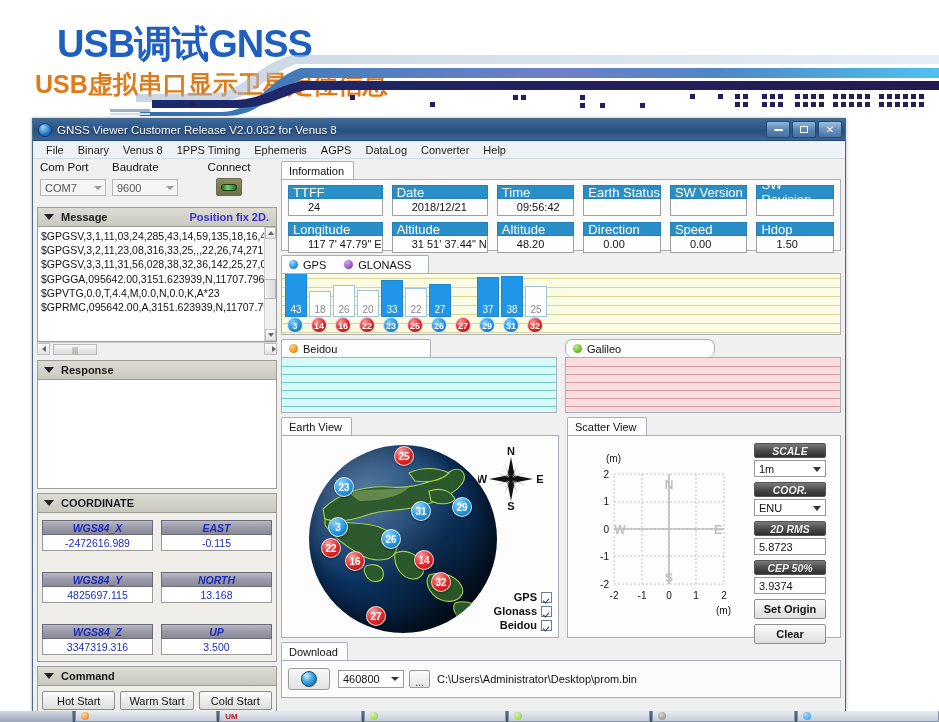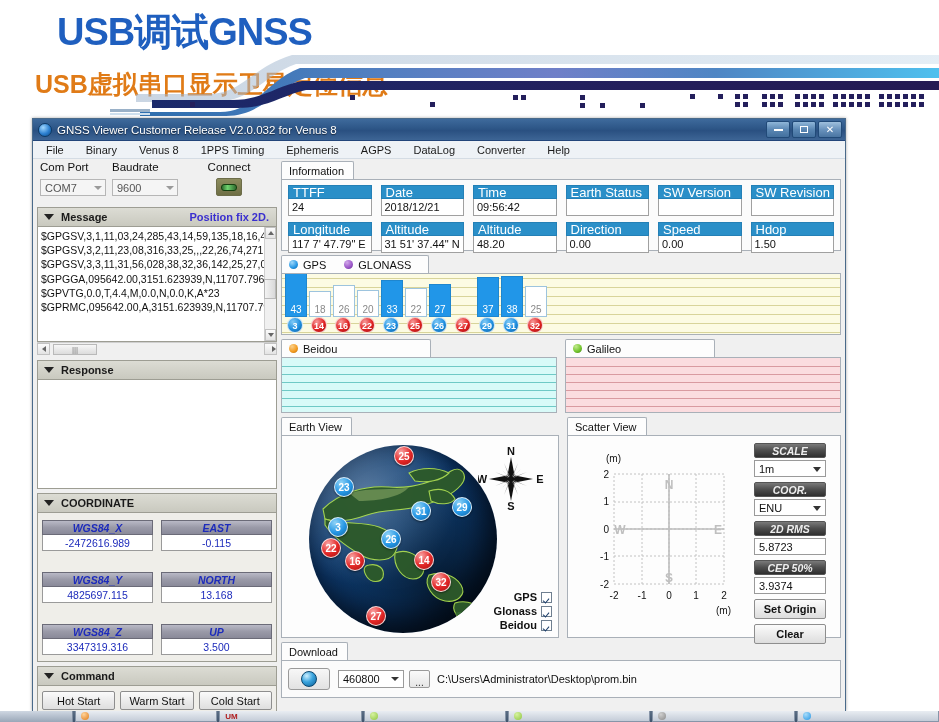--- a/index.html
+++ b/index.html
@@ -8,21 +8,21 @@
     width:939px; height:722px;
     font-family:"Liberation Sans", sans-serif;
     background:#ffffff;
     overflow:hidden;
     position:relative;
   }
 
   
   #slide-header { position:absolute; left:0; top:0; width:939px; height:118px; background:#fff; overflow:hidden; }
   #slide-title {
-    position:absolute; left:57px; top:7px;
+    position:absolute; left:57px; top:19px;
     font-size:38px; font-weight:bold; color:#1F5FBF;
     letter-spacing:-1px; white-space:nowrap;
   }
   #slide-subtitle {
     position:absolute; left:35px; top:68px;
     font-size:25px; font-weight:bold; color:#E07B17;
     white-space:nowrap; letter-spacing:0px;
   }
   #header-swoosh { position:absolute; left:0; top:50px; width:939px; height:66px; }
 
@@ -57,21 +57,21 @@
     border:1px solid #214a78; border-radius:2px;
     display:flex; align-items:center; justify-content:center;
     color:#fff; font-size:10px; line-height:1;
   }
   #win-buttons .wb.close { background:linear-gradient(to bottom,#9fc0dd 0%,#6a93bd 50%,#4a75a2 100%); }
   .wb-min { display:block; width:9px; height:2px; background:#fff; }
   .wb-max { display:block; width:8px; height:7px; border:1.5px solid #fff; }
 
   #menubar {
     height:18px; background:#eef2f6; border-bottom:1px solid #d4dce4;
-    display:flex; align-items:center; padding-left:6px; gap:8px;
+    display:flex; align-items:center; padding-left:6px; gap:0px;
   }
   #menubar .mi { font-size:11px; color:#1a1a1a; padding:0 7px; white-space:nowrap; }
 
   #work-area { position:relative; width:100%; height:552px; background:#f0f0f0; }
 
   
   #left-col { position:absolute; left:4px; top:2px; width:240px; height:546px; }
 
   .toprow { display:flex; align-items:flex-start; padding-left:3px; height:46px; }
   .toprow .lbl { font-size:11.5px; color:#111; }
@@ -194,21 +194,21 @@
   #info-pane { height:72px; padding:5px 6px; }
   .info-grid { display:grid; grid-template-columns:repeat(6,1fr); gap:6px 9px; }
   .info-lbl {
     height:14px; background:#2a8fc8; color:#fff; font-size:13px;
     display:flex;align-items:center; padding-left:4px;
     border:1px solid #2480b6;
   }
   .info-val {
     height:17px; background:#fff; border:1px solid #a0a0a0; border-top:none;
     font-size:11px; color:#111;
-    display:flex;align-items:center; padding-left:3px; white-space:nowrap; overflow:hidden;
+    display:flex;align-items:center; padding-left:19px; white-space:nowrap; overflow:hidden;
   }
 
   
   #sat-pane { height:62px; position:relative; overflow:hidden; background:#fcfbe3; }
   #sat-chart { position:absolute; left:0; top:0; right:0; bottom:0; }
   .sat-grid-line { position:absolute; left:0; right:0; height:1px; background:#d8d49a; }
   .sat-col { position:absolute; bottom:0; width:24px; }
   .sat-bar-slot {
     position:absolute; bottom:17px; width:22px; left:1px; height:40px;
   }
@@ -772,21 +772,21 @@
               <div class="ln" style="top: 8px;"></div>
               <div class="ln" style="top: 16px;"></div>
               <div class="ln" style="top: 24px;"></div>
               <div class="ln" style="top: 32px;"></div>
               <div class="ln" style="top: 40px;"></div>
               <div class="ln" style="top: 48px;"></div>
             </div>
         </div>
         <div class="tabgroup" style="flex:1;">
           <div class="tab-strip">
-            <div class="tab" style="width:150px;">
+            <div class="tab" style="width:150px;border-radius:7px;">
               <span class="dot" style="background:radial-gradient(circle at 34% 28%,#c3ea8e,#6fc22a 60%,#3d7512)"></span>
               <span>Galileo</span>
             </div>
           </div>
           <div class="tab-pane lined-pane" id="galileo-pane">
               <div class="ln" style="top: 8px;"></div>
               <div class="ln" style="top: 16px;"></div>
               <div class="ln" style="top: 24px;"></div>
               <div class="ln" style="top: 32px;"></div>
               <div class="ln" style="top: 40px;"></div>

